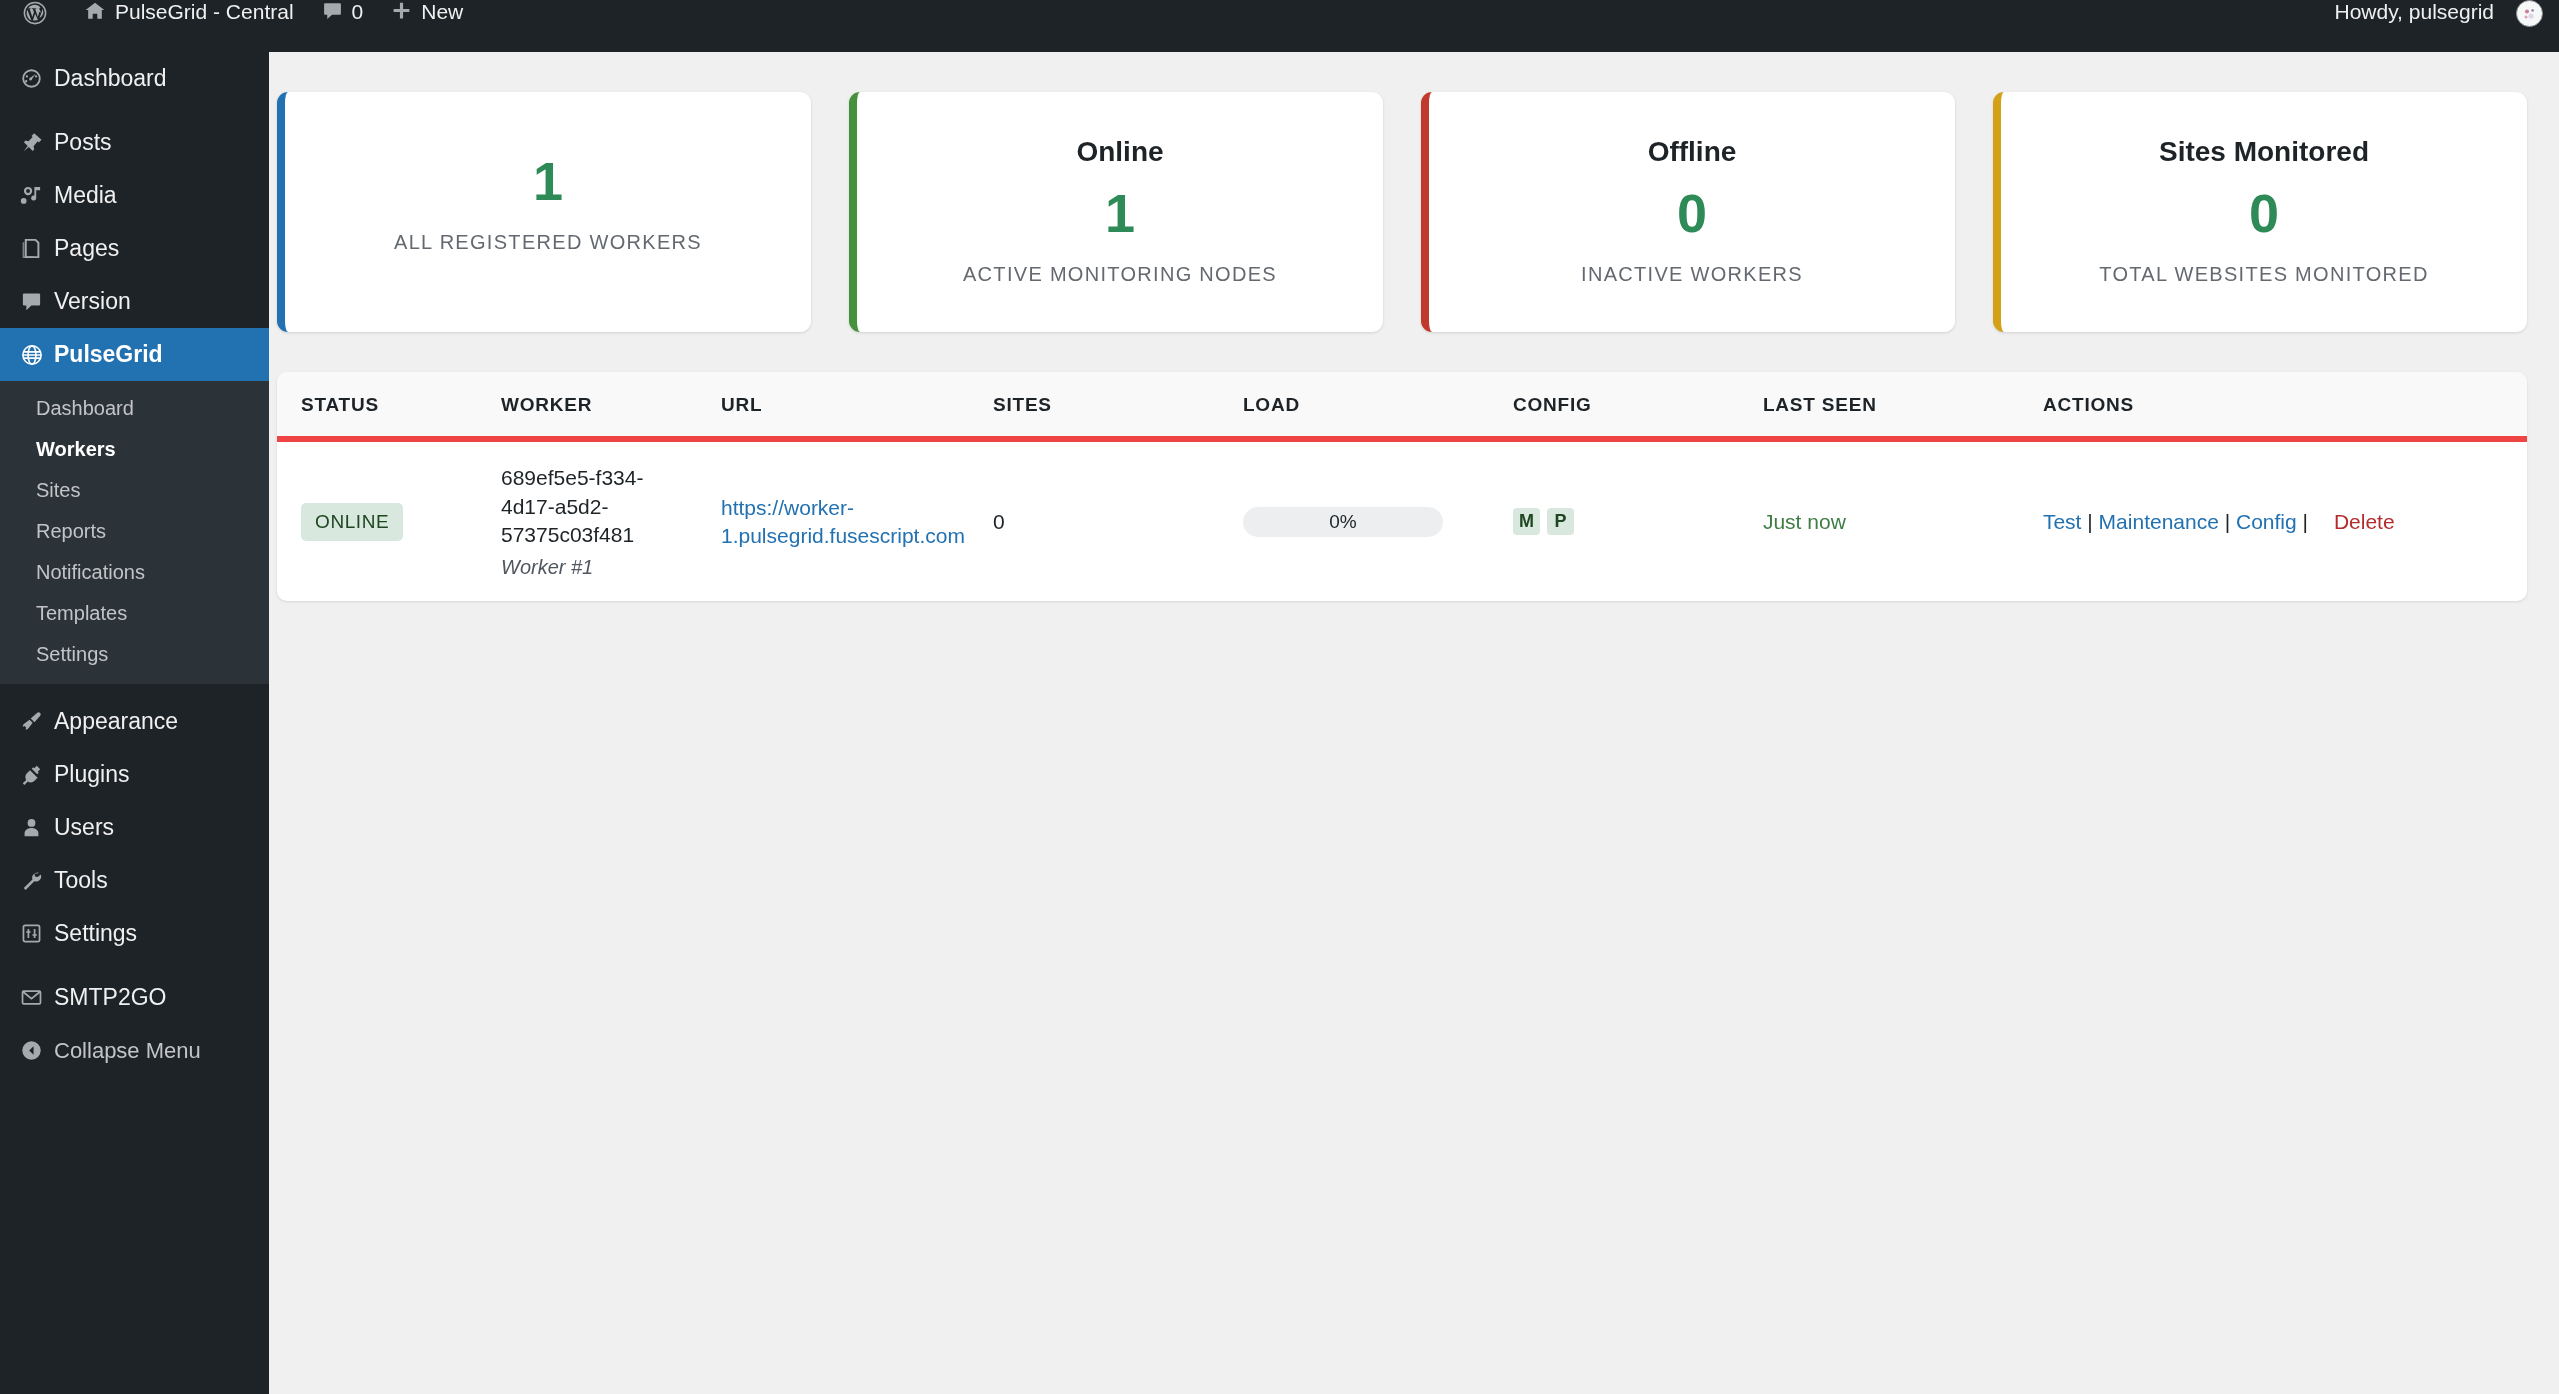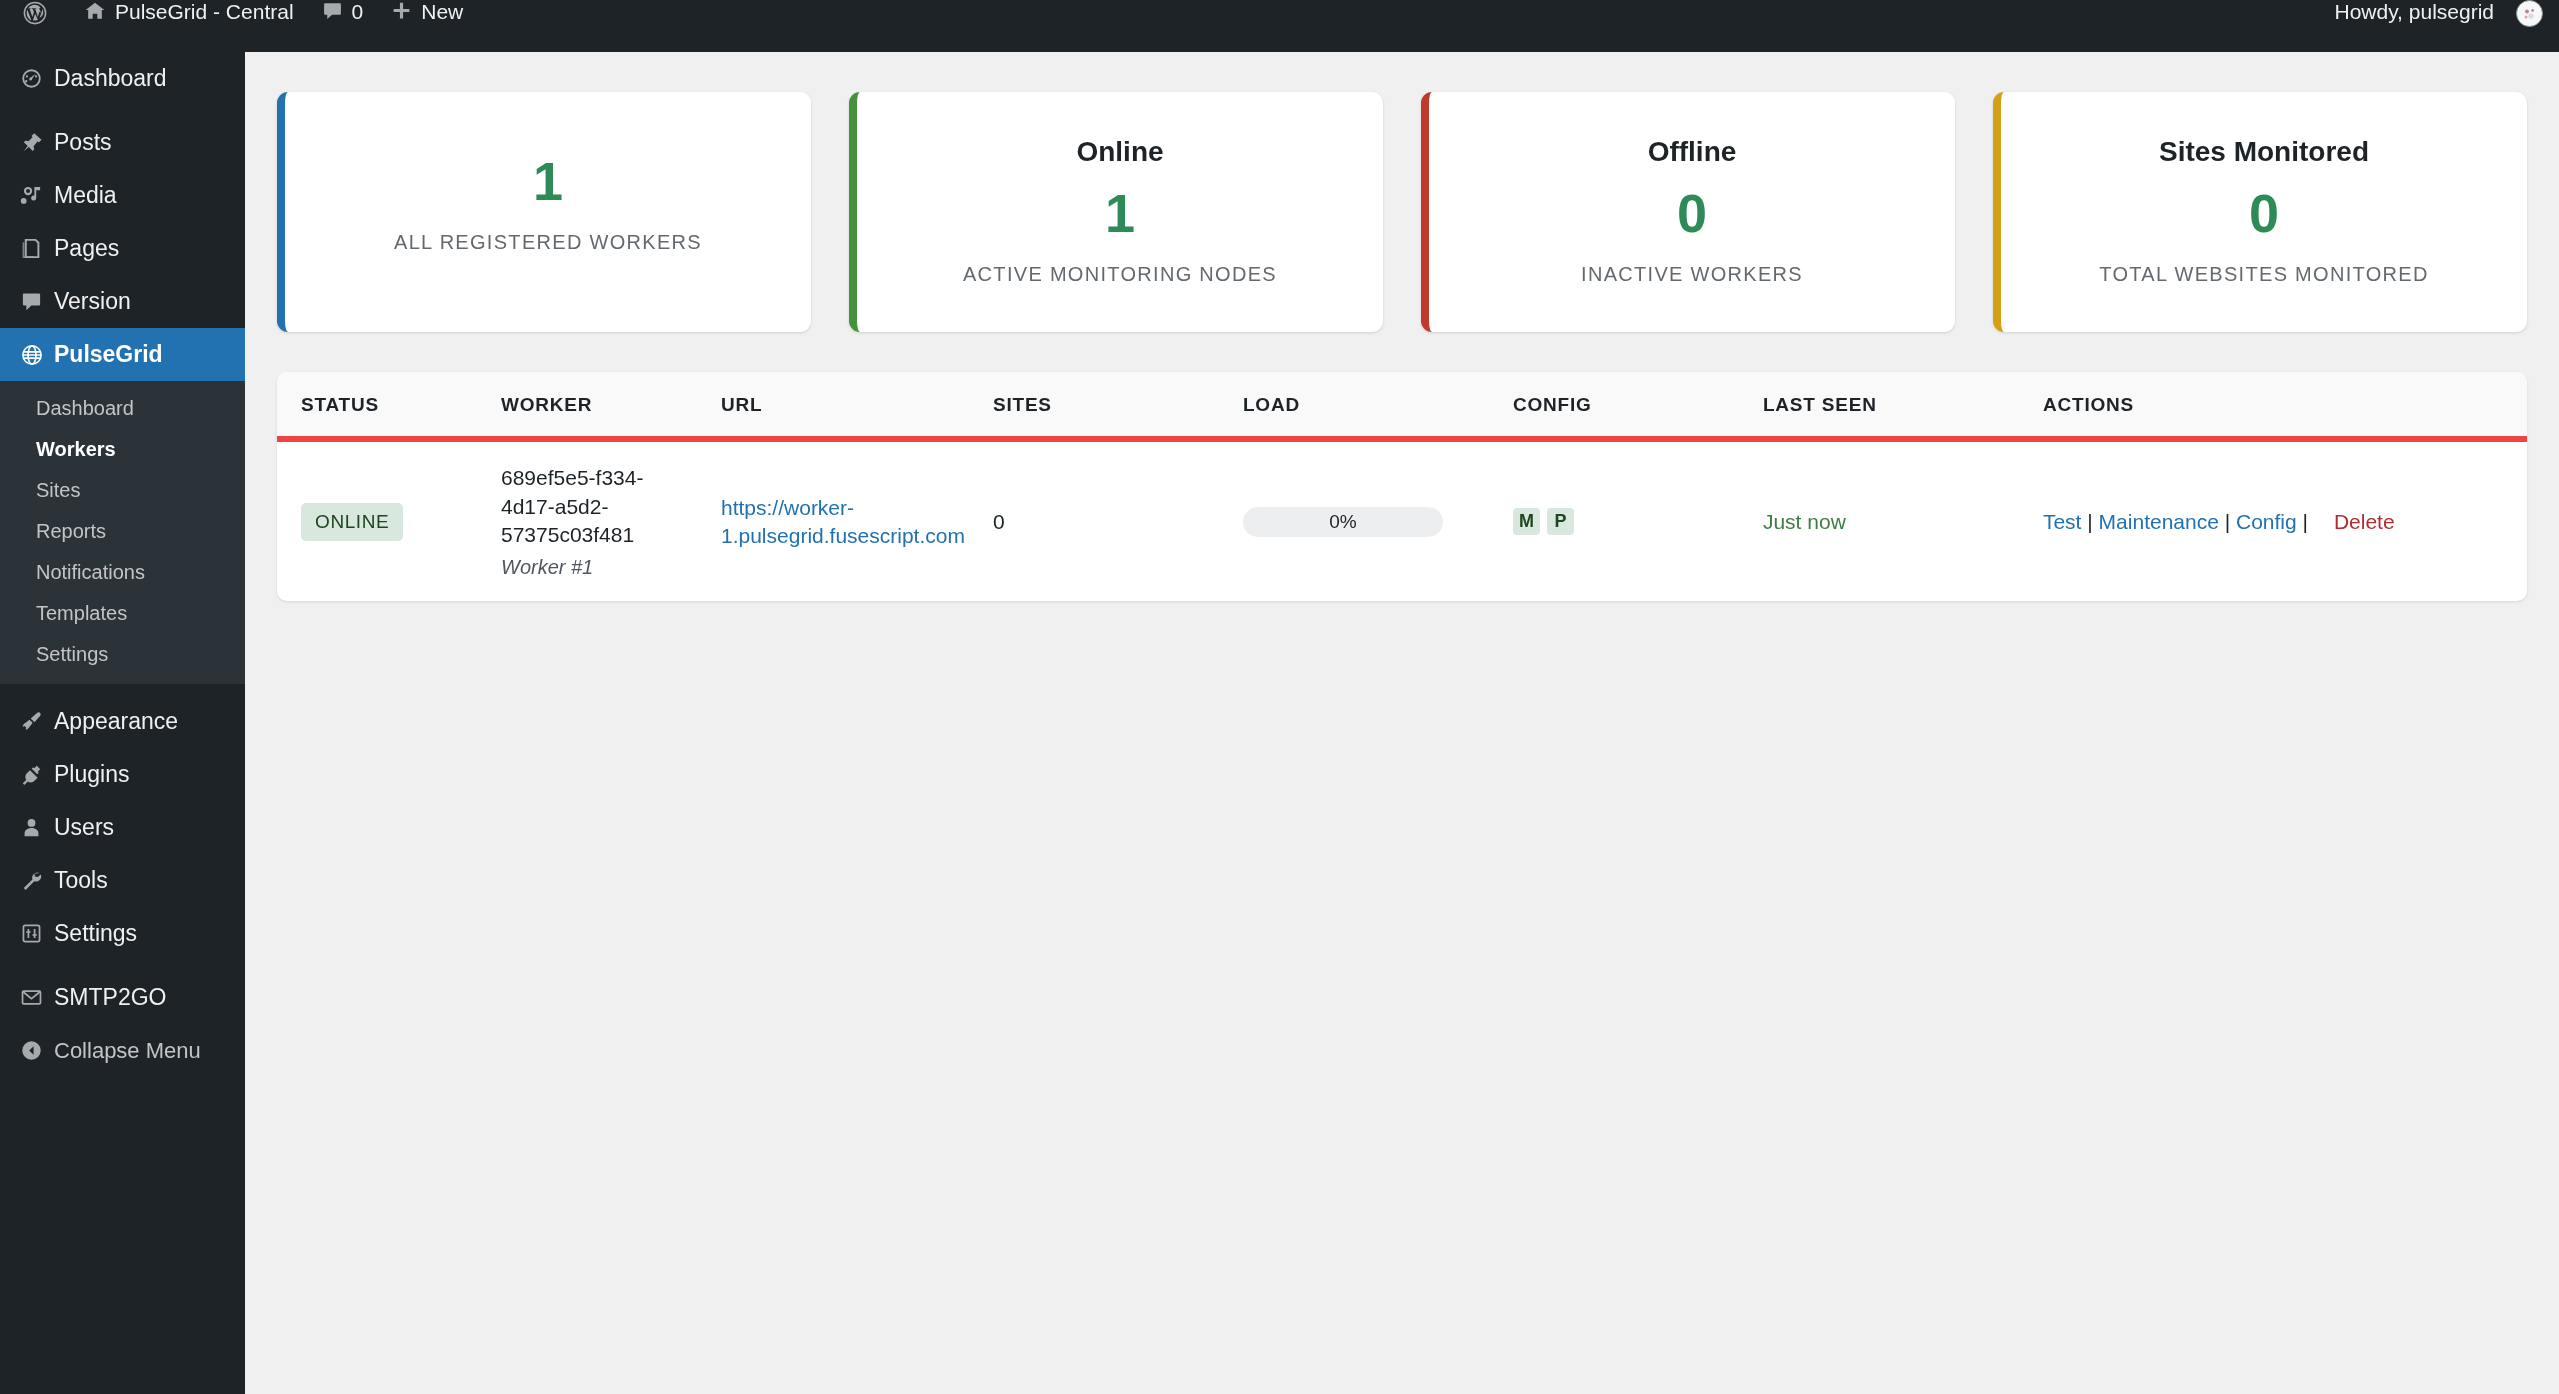--- a/index.html
+++ b/index.html
@@ -32,21 +32,21 @@
   .avatar-box {
     width: 27px; height: 27px; margin-left: 13px;
     border-radius: 50%; overflow: hidden;
     background: #f6f7f7; border: 1px solid #8c8f94;
     display: flex; align-items: center; justify-content: center;
   }
 
   
   #adminmenu {
     position: absolute; top: 52px; left: 0;
-    width: 245px; height: 1342px;
+    width: 269px; height: 1342px;
     background: #1d2327;
     z-index: 40;
   }
   .menu-item {
     display: flex; align-items: center;
     height: 53px; padding-left: 20px;
     color: #f0f0f1; font-size: 23px;
     text-decoration: none; position: relative;
   }
   .menu-item .mi-icon {

